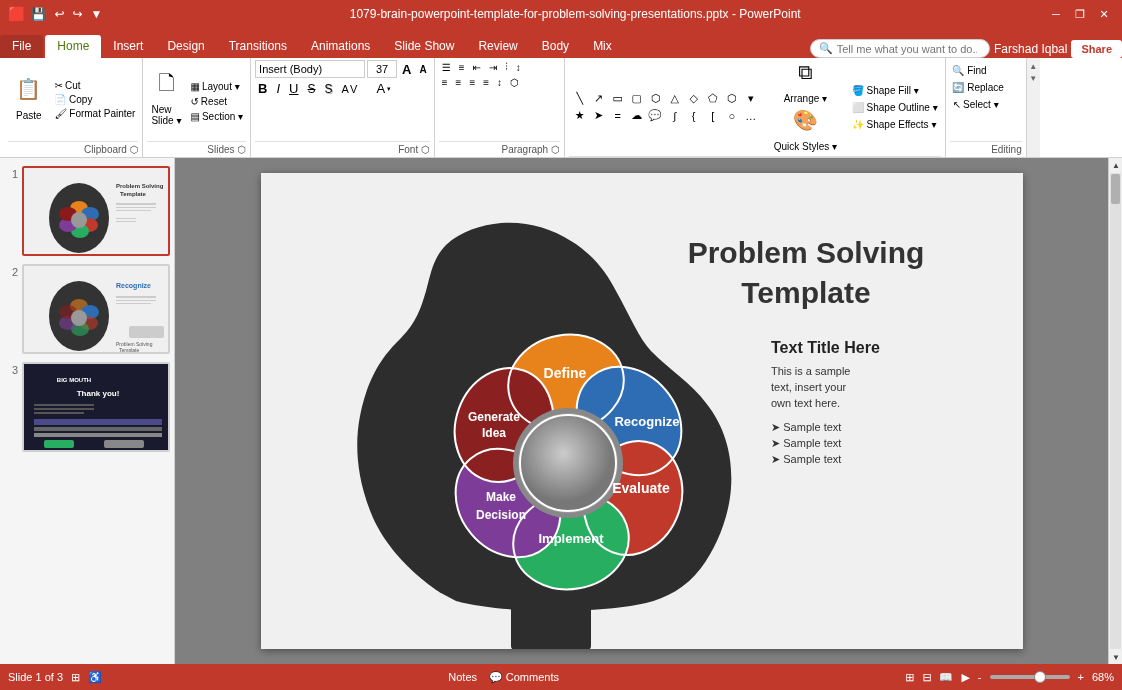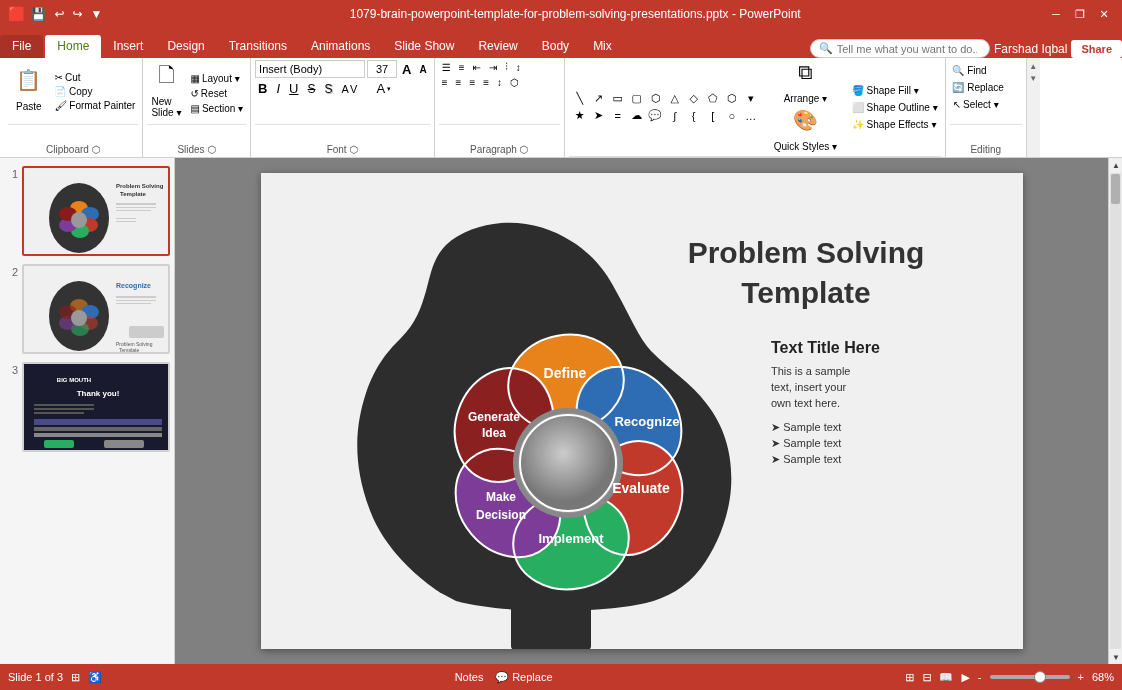--- a/index.html
+++ b/index.html
@@ -155,21 +155,21 @@
     }
     .scroll-arrow { width: 14px; height: 14px; display: flex; align-items: center; justify-content: center; font-size: 8px; cursor: pointer; color: #444; }
     .ribbon-section {
       display: flex;
       flex-direction: column;
       border-right: 1px solid #d0d0d0;
       padding: 2px 4px;
       min-width: fit-content;
     }
     .ribbon-section-top { display: flex; align-items: center; flex: 1; gap: 2px; }
-    .ribbon-section-label { font-size: 10px; color: #555; text-align: center; padding-top: 19px; border-top: 1px solid #e0e0e0; margin-top: 2px; }
+    .ribbon-section-label { font-size: 10px; color: #555; text-align: right; padding-top: 2px; border-top: 1px solid #e0e0e0; margin-top: 2px; }
     .rb { display: flex; flex-direction: column; align-items: center; justify-content: center; padding: 2px 4px; border-radius: 3px; cursor: pointer; font-size: 10px; min-width: 28px; }
     .rb .ri { font-size: 20px; line-height: 1; }
     .rb .rl { font-size: 10px; margin-top: 11px; white-space: nowrap; }
     .rb-small { display: flex; align-items: center; padding: 1px 3px; border-radius: 2px; cursor: pointer; font-size: 10px; gap: 2px; }
     .rb-row { display: flex; align-items: center; gap: 2px; }
 
     
     .font-size-box {
       border: 1px solid #ccc;
       width: 100px;
@@ -544,21 +544,21 @@
 </div>
 
 <div class="status-bar">
   <div class="status-left">
     <span>Slide 1 of 3</span>
     <span>⊞</span>
     <span>♿</span>
   </div>
   <div class="status-center">
     <span style="cursor:pointer;">Notes</span>
-    <span style="cursor:pointer;">💬 Replace</span>
+    <span style="cursor:pointer;">💬 Comments</span>
   </div>
   <div class="status-right">
     <span>⊞</span>
     <span>⊟</span>
     <span>📖</span>
     <span>▶</span>
     <span>-</span>
     <span style="width:80px; height:4px; background:#aaa; display:inline-block; vertical-align:middle; border-radius:2px; position:relative;">
       <span style="position:absolute; left:55%; top:-4px; width:12px; height:12px; background:white; border-radius:50%; border:1px solid #888;"></span>
     </span>

